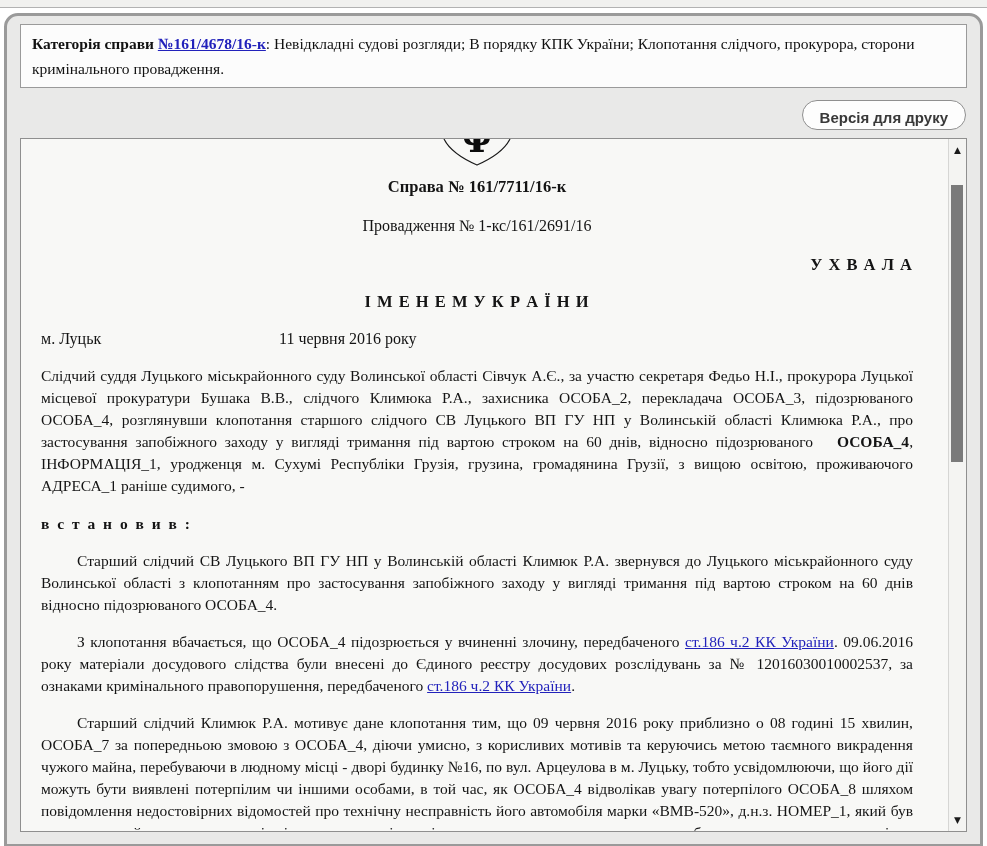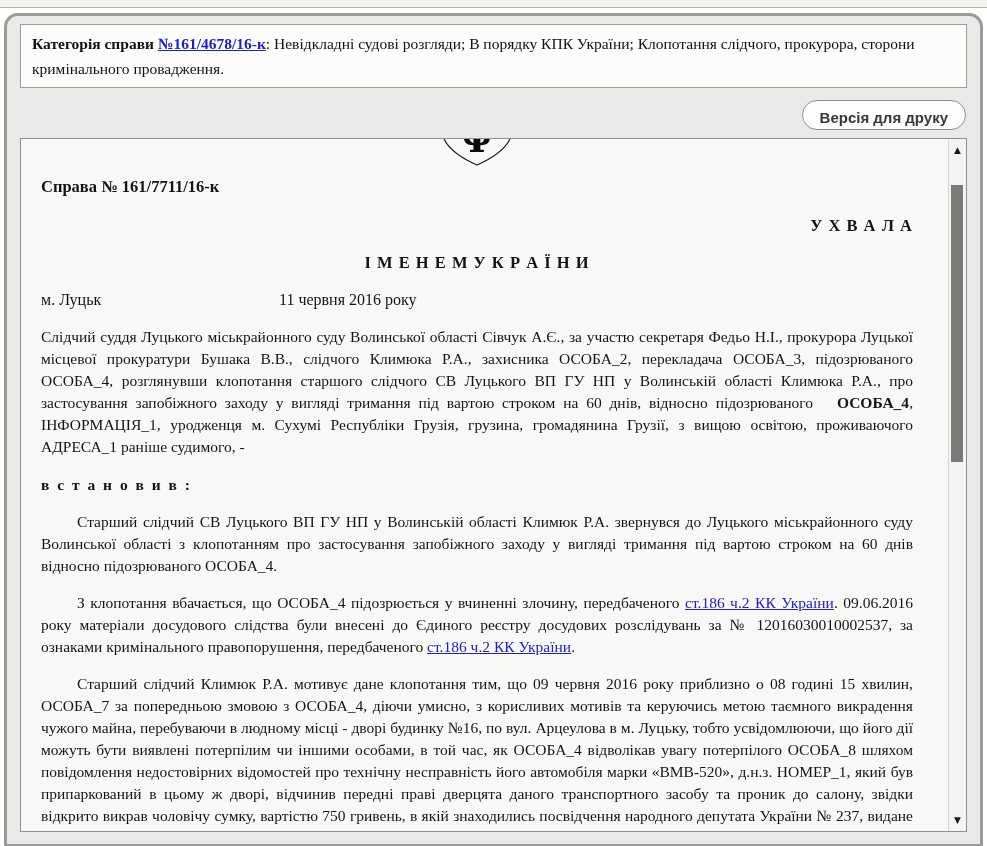--- a/index.html
+++ b/index.html
@@ -69,21 +69,21 @@
   .doc-content {
     position: absolute;
     top: 0; left: 0; right: 17px; bottom: 0;
     padding: 0 36px 0 20px;
     overflow: hidden;
     color: #141414;
     font-size: 15.5px;
     line-height: 22px;
   }
   .emblem-wrap { text-align: center; height: 27px; overflow: hidden; }
-  .right-line  { text-align: left; }
+  .right-line  { text-align: center; }
   .case-no     { margin-top: 10px; font-weight: bold; font-size: 16.5px; }
   .proc-no     { margin-top: 17px; font-size: 16px; }
   .doc-title   { margin-top: 17px; text-align: right; font-weight: bold; font-size: 16.5px; letter-spacing: 1px; }
   .doc-subtitle{ margin-top: 15px; text-align: center; font-weight: bold; font-size: 16.5px; letter-spacing: 1px; }
   .place-date  { margin-top: 15px; font-weight: normal; font-size: 16px; }
   .place-date .place { display: inline-block; width: 238px; }
   .para        { margin-top: 15px; text-align: justify; }
   .para.indent { text-indent: 36px; }
   .doc-heading { margin-top: 16px; font-weight: bold; letter-spacing: 2px; }
   .bold        { font-weight: bold; margin-left: 16px; }
@@ -134,20 +134,21 @@
     <div class="doc-content">
 
       <div class="emblem-wrap">
         <svg width="72" height="27" viewBox="0 0 72 27" aria-hidden="true">
           <path d="M3,0 C8,10 20,19 36,26 C52,19 64,10 69,0" fill="none" stroke="#1a1a1a" stroke-width="1.2"></path>
           <text x="36" y="13" font-size="37" font-weight="bold" text-anchor="middle" fill="#0c0c0c" font-family="'DejaVu Serif', serif">Ψ</text>
         </svg>
       </div>
 
       <div class="right-line case-no">Справа № 161/7711/16-к</div>
+      <div class="right-line proc-no">Провадження № 1-кс/161/2691/16</div>
 
       <div class="doc-title">У Х В А Л А</div>
       <div class="doc-subtitle">І М Е Н Е М   У К Р А Ї Н И</div>
 
       <div class="place-date">
         <span class="place">м. Луцьк</span><span>11 червня 2016 року</span>
       </div>
 
       <div>
           <div class="para"><span>Слідчий суддя Луцького міськрайонного суду Волинської області Сівчук А.Є., за участю секретаря Федьо Н.І., прокурора Луцької місцевої прокуратури Бушака В.В., слідчого Климюка Р.А., захисника ОСОБА_2, перекладача ОСОБА_3, підозрюваного ОСОБА_4, розглянувши клопотання старшого слідчого СВ Луцького ВП ГУ НП у Волинській області Климюка Р.А., про застосування запобіжного заходу у вигляді тримання під вартою строком на 60 днів, відносно підозрюваного </span><span class="bold">ОСОБА_4</span><span>, ІНФОРМАЦІЯ_1, уродженця м. Сухумі Республіки Грузія, грузина, громадянина Грузії, з вищою освітою, проживаючого АДРЕСА_1 раніше судимого, -</span></div>

